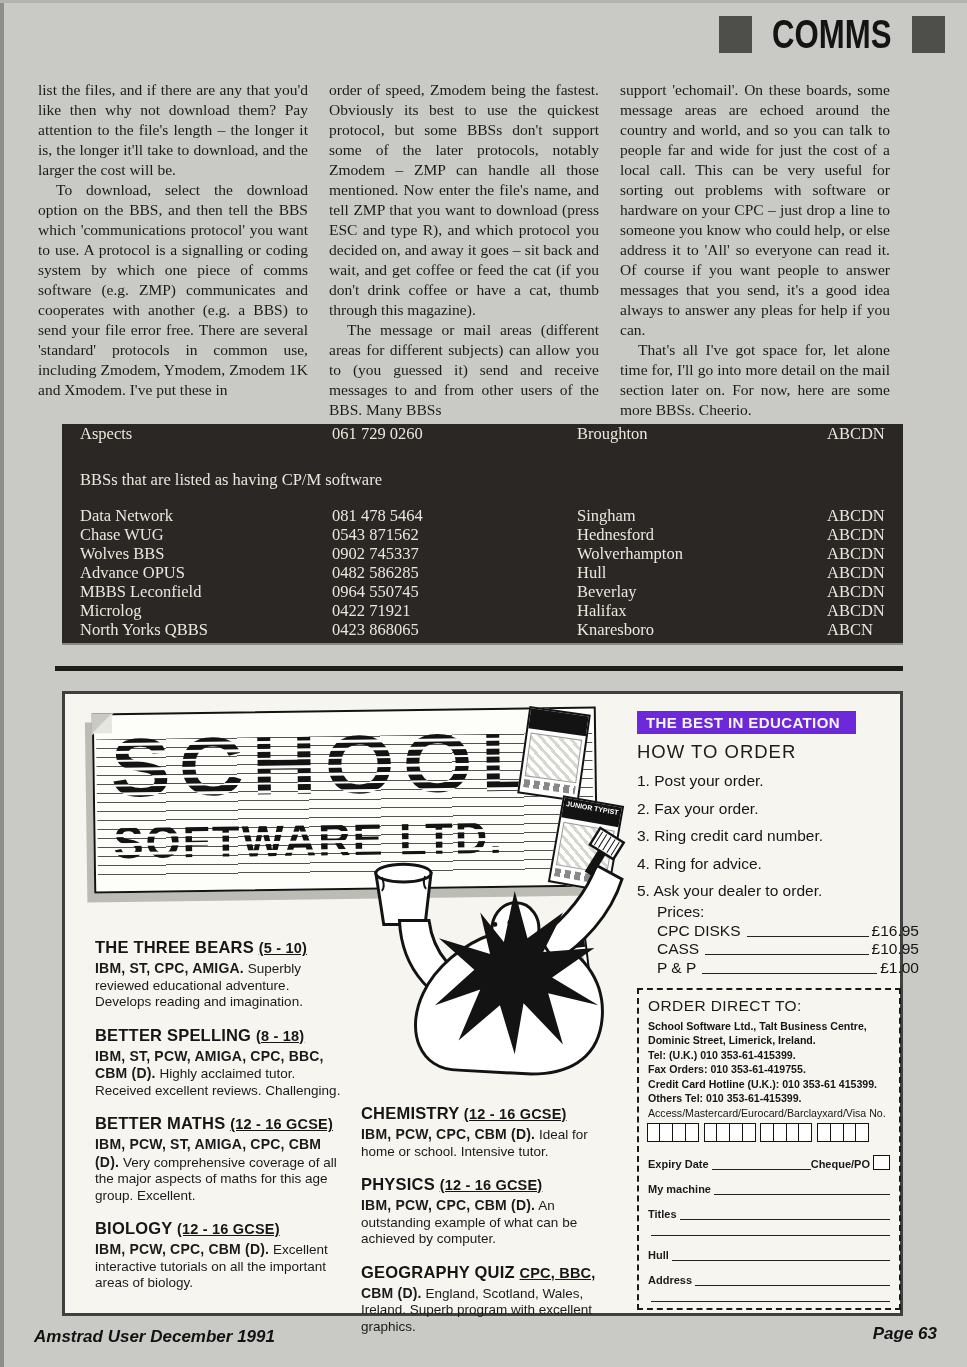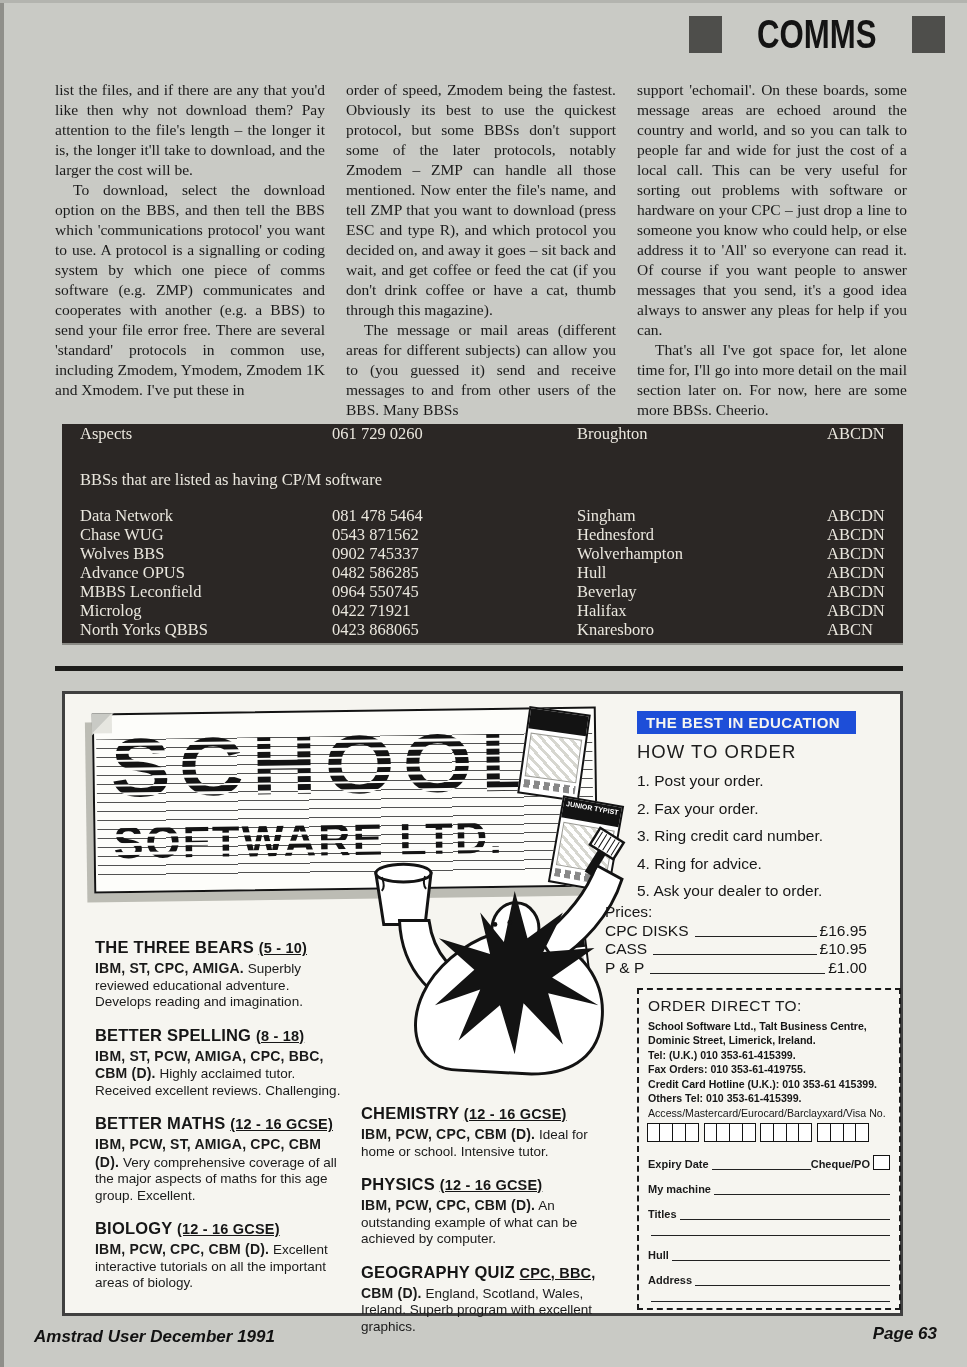--- a/index.html
+++ b/index.html
@@ -2,27 +2,27 @@
 <html><head>
 <meta charset="utf-8">
 <style>
   html,body{margin:0;padding:0;background:#9a9a95;}
   .page{position:relative;width:967px;height:1367px;background:#c9cac5;overflow:hidden;
         font-family:"Liberation Sans",sans-serif;color:#161616;}
   .scan-edge-left{position:absolute;left:0;top:0;width:4px;height:100%;background:#8f8f8a;}
   .scan-edge-top{position:absolute;left:0;top:0;width:100%;height:3px;background:#b3b4af;}
 
   
-  .comms{position:absolute;top:16px;right:22px;display:flex;align-items:center;gap:22px;}
+  .comms{position:absolute;top:16px;right:22px;display:flex;align-items:center;gap:7px;}
   .comms .block{width:33px;height:37px;background:#4e4e4b;}
   .comms .label{font-weight:bold;font-size:38px;line-height:37px;color:#141414;
                 transform:scale(.82,1.05);transform-origin:center;letter-spacing:0px;}
 
   
-  .article{position:absolute;left:55px;top:80px;width:852px;display:flex;gap:21px;}
+  .article{position:absolute;left:38px;top:80px;width:852px;display:flex;gap:21px;}
   .article .col{width:270px;font-family:"Liberation Serif",serif;font-size:15.5px;
                 line-height:20px;text-align:justify;color:#1b1b1b;}
   .article p{margin:0;}
   .article p.indent{text-indent:18px;}
 
   
   .bbs{position:absolute;left:62px;top:424px;width:841px;height:221px;background:#2b2725;
        color:#eae7de;font-family:"Liberation Serif",serif;font-size:16.5px;box-sizing:border-box;
        box-shadow:0 -2px 0 #8a8a85 inset;}
   .bbs-row{display:grid;grid-template-columns:252px 245px 250px 1fr;padding:0 18px;
@@ -72,26 +72,26 @@
   .prod-col{position:absolute;}
   .prod-col-left{left:30px;top:244px;width:254px;}
   .prod-col-mid{left:296px;top:372px;width:258px;margin-top:38px;}
   .prod{margin-bottom:15px;}
   .prod-title{font-size:16.5px;font-weight:bold;letter-spacing:.2px;line-height:19px;}
   .prod-title .age{font-size:14.5px;text-decoration:underline;}
   .prod-body{font-size:13.5px;line-height:16.5px;margin-top:2px;color:#1a1a1a;}
   .prod-body b{font-size:14px;letter-spacing:.2px;text-align:right;}
 
   
-  .best-banner{position:absolute;left:572px;top:17px;width:210px;background:#1d4ed8;color:#f5f5f0;
+  .best-banner{position:absolute;left:572px;top:17px;width:210px;background:#6d28d9;color:#f5f5f0;
                font-weight:bold;font-size:15px;line-height:15px;padding:4px 0 4px 9px;letter-spacing:.4px;}
   .how-heading{position:absolute;left:572px;top:47px;font-size:18.5px;letter-spacing:1px;color:#1c1c1c;}
   .order-steps{position:absolute;left:572px;top:73px;width:262px;font-size:15.5px;}
   .order-steps div{height:27.5px;line-height:27.5px;}
-  .prices{position:absolute;left:540px;top:208px;width:262px;font-size:15.5px;}
+  .prices{position:absolute;left:592px;top:208px;width:262px;font-size:15.5px;}
   .prices .plabel{height:19px;line-height:19px;}
   .price-row{display:flex;align-items:flex-end;height:18.5px;}
   .price-leader{flex:1;border-bottom:1.6px solid #222;margin:0 3px 3px 6px;}
 
   
   .order-form{position:absolute;left:572px;top:294px;width:264px;height:322px;border:2.5px dashed #1b1b1b;
               box-sizing:border-box;padding:7px 9px 0 9px;}
   .of-heading{font-size:15.5px;letter-spacing:.4px;margin-bottom:4px;color:#1c1c1c;}
   .of-addr div{font-size:10.6px;font-weight:bold;line-height:14.4px;color:#151515;}
   .of-card-label{font-size:10.6px;margin-top:2px;}

